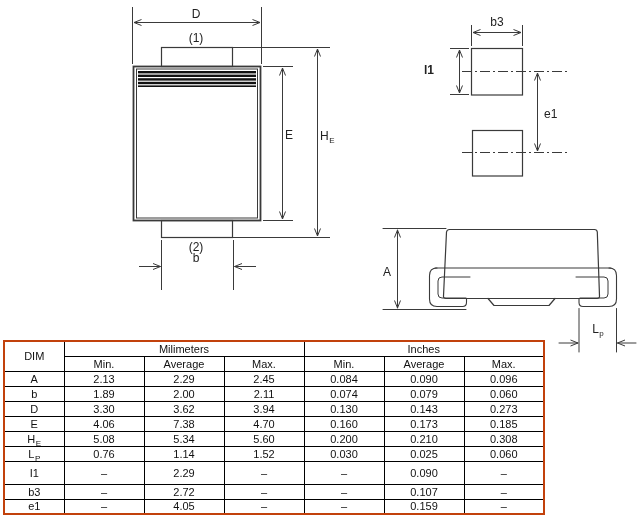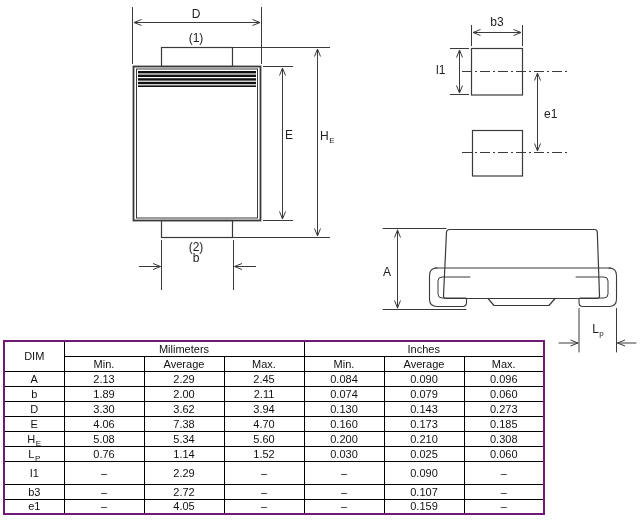--- a/index.html
+++ b/index.html
@@ -7,21 +7,21 @@
          font-family:"Liberation Sans",sans-serif;color:#1a1a1a;}
   svg{position:absolute;left:0;top:0;}
   .lbl{position:absolute;font-size:12px;line-height:14px;color:#222;white-space:nowrap;}
   .ctr{text-align:center;}
   .sub{font-size:8px;position:relative;top:3px;margin-left:0.5px;}
   
   #dimtable{position:absolute;left:3px;top:340px;border-collapse:collapse;table-layout:fixed;
             font-size:11px;color:#111;background:#fff;}
   #dimtable td,#dimtable th{border:1px solid #000;padding:0;text-align:center;vertical-align:middle;
             font-weight:normal;overflow:hidden;}
-  #dimtable{border:2px solid #701a75;}
+  #dimtable{border:2px solid #c2410c;}
   #dimtable tr{height:15px;}
   #dimtable tr.tall{height:23px;}
   td.dim-low{vertical-align:bottom;padding-bottom:2px;padding-right:12px;margin-top:20px;}
 </style>
 </head>
 <body>
 
 <div id="stage">
 
   <svg width="640" height="527" viewBox="0 0 640 527">
@@ -132,21 +132,21 @@
   </svg>
 
   <div class="lbl ctr" style="left:186px;top:7px;width:20px;"><span>D</span></div>
   <div class="lbl ctr" style="left:176px;top:31px;width:40px;"><span>(1)</span></div>
   <div class="lbl" style="left:285px;top:128px;"><span>E</span></div>
   <div class="lbl" style="left:320px;top:129px;"><span>H</span><span class="sub">E</span></div>
   <div class="lbl ctr" style="left:176px;top:240px;width:40px;"><span>(2)</span></div>
   <div class="lbl ctr" style="left:186px;top:251px;width:20px;"><span>b</span></div>
 
   <div class="lbl ctr" style="left:477px;top:15px;width:40px;"><span>b3</span></div>
-  <div class="lbl" style="left:436px;top:63px;"><span>l1</span></div>
+  <div class="lbl" style="left:424px;top:63px;font-weight:bold;"><span>l1</span></div>
   <div class="lbl" style="left:544px;top:107px;"><span>e1</span></div>
 
   <div class="lbl" style="left:383px;top:265px;"><span>A</span></div>
   <div class="lbl ctr" style="left:578px;top:322px;width:40px;"><span>L</span><span class="sub">p</span></div>
 
   <table id="dimtable">
     <colgroup>
       <col style="width:60px">
         <col style="width:80px">
         <col style="width:80px">

